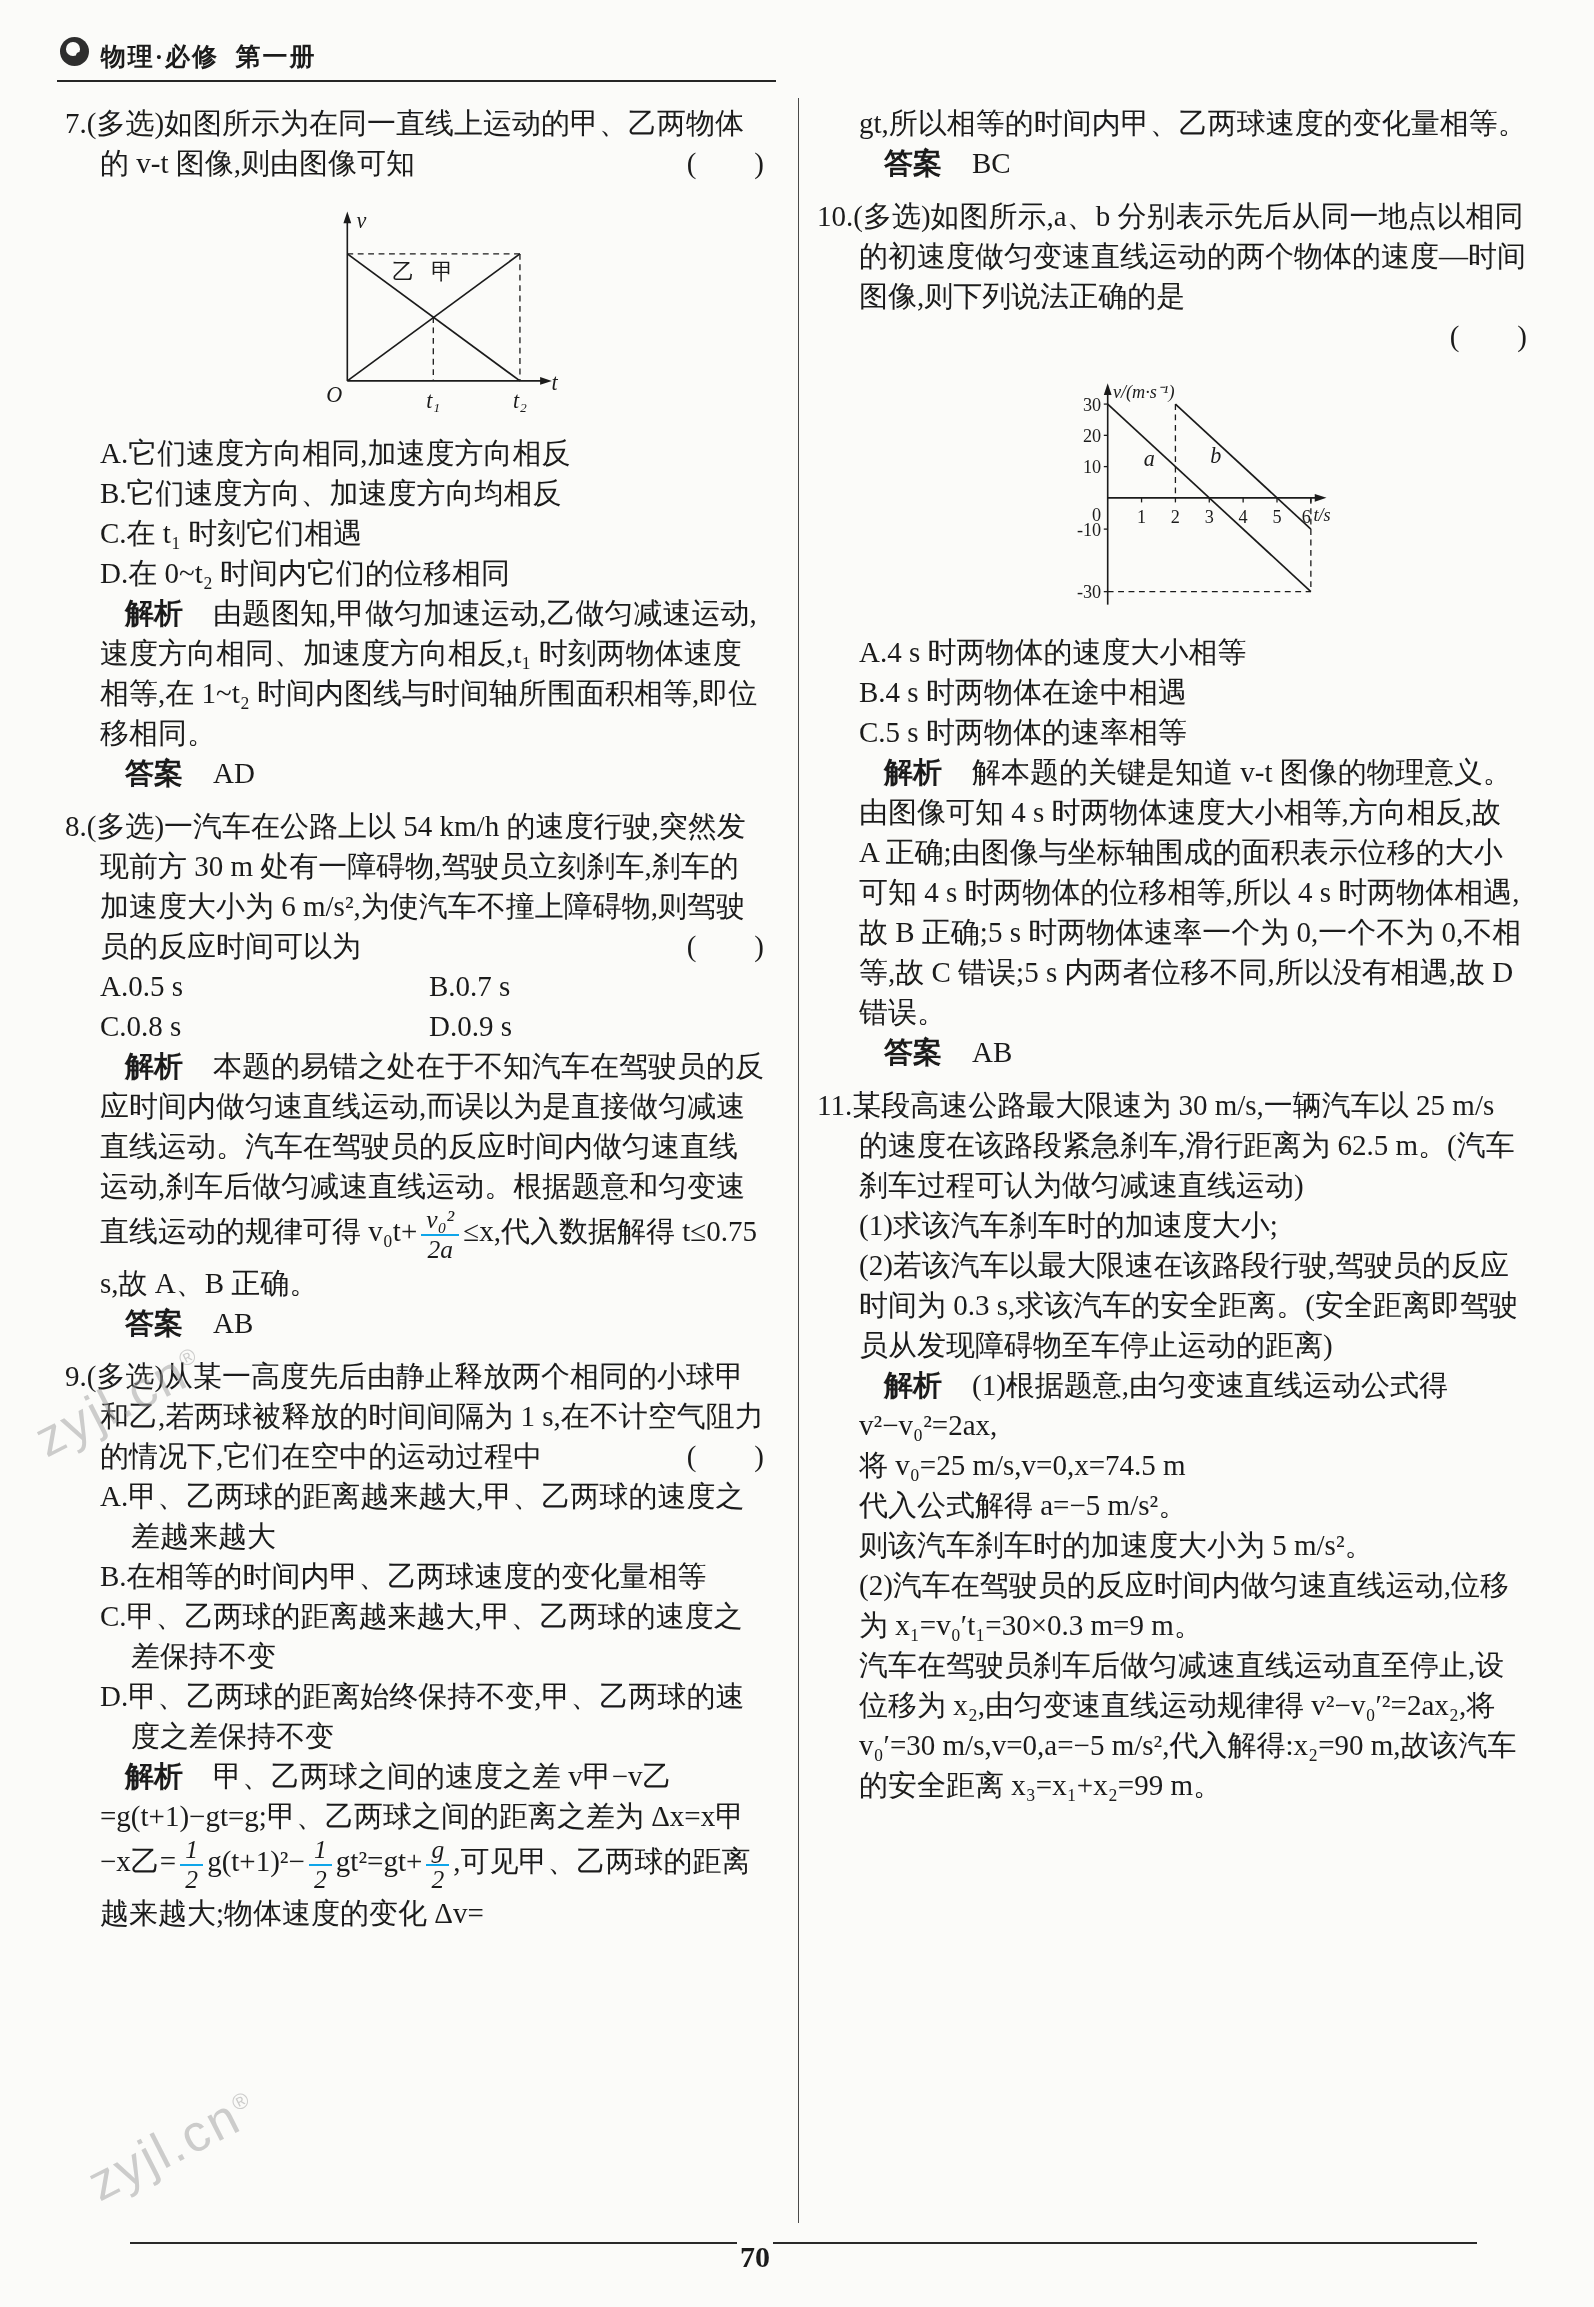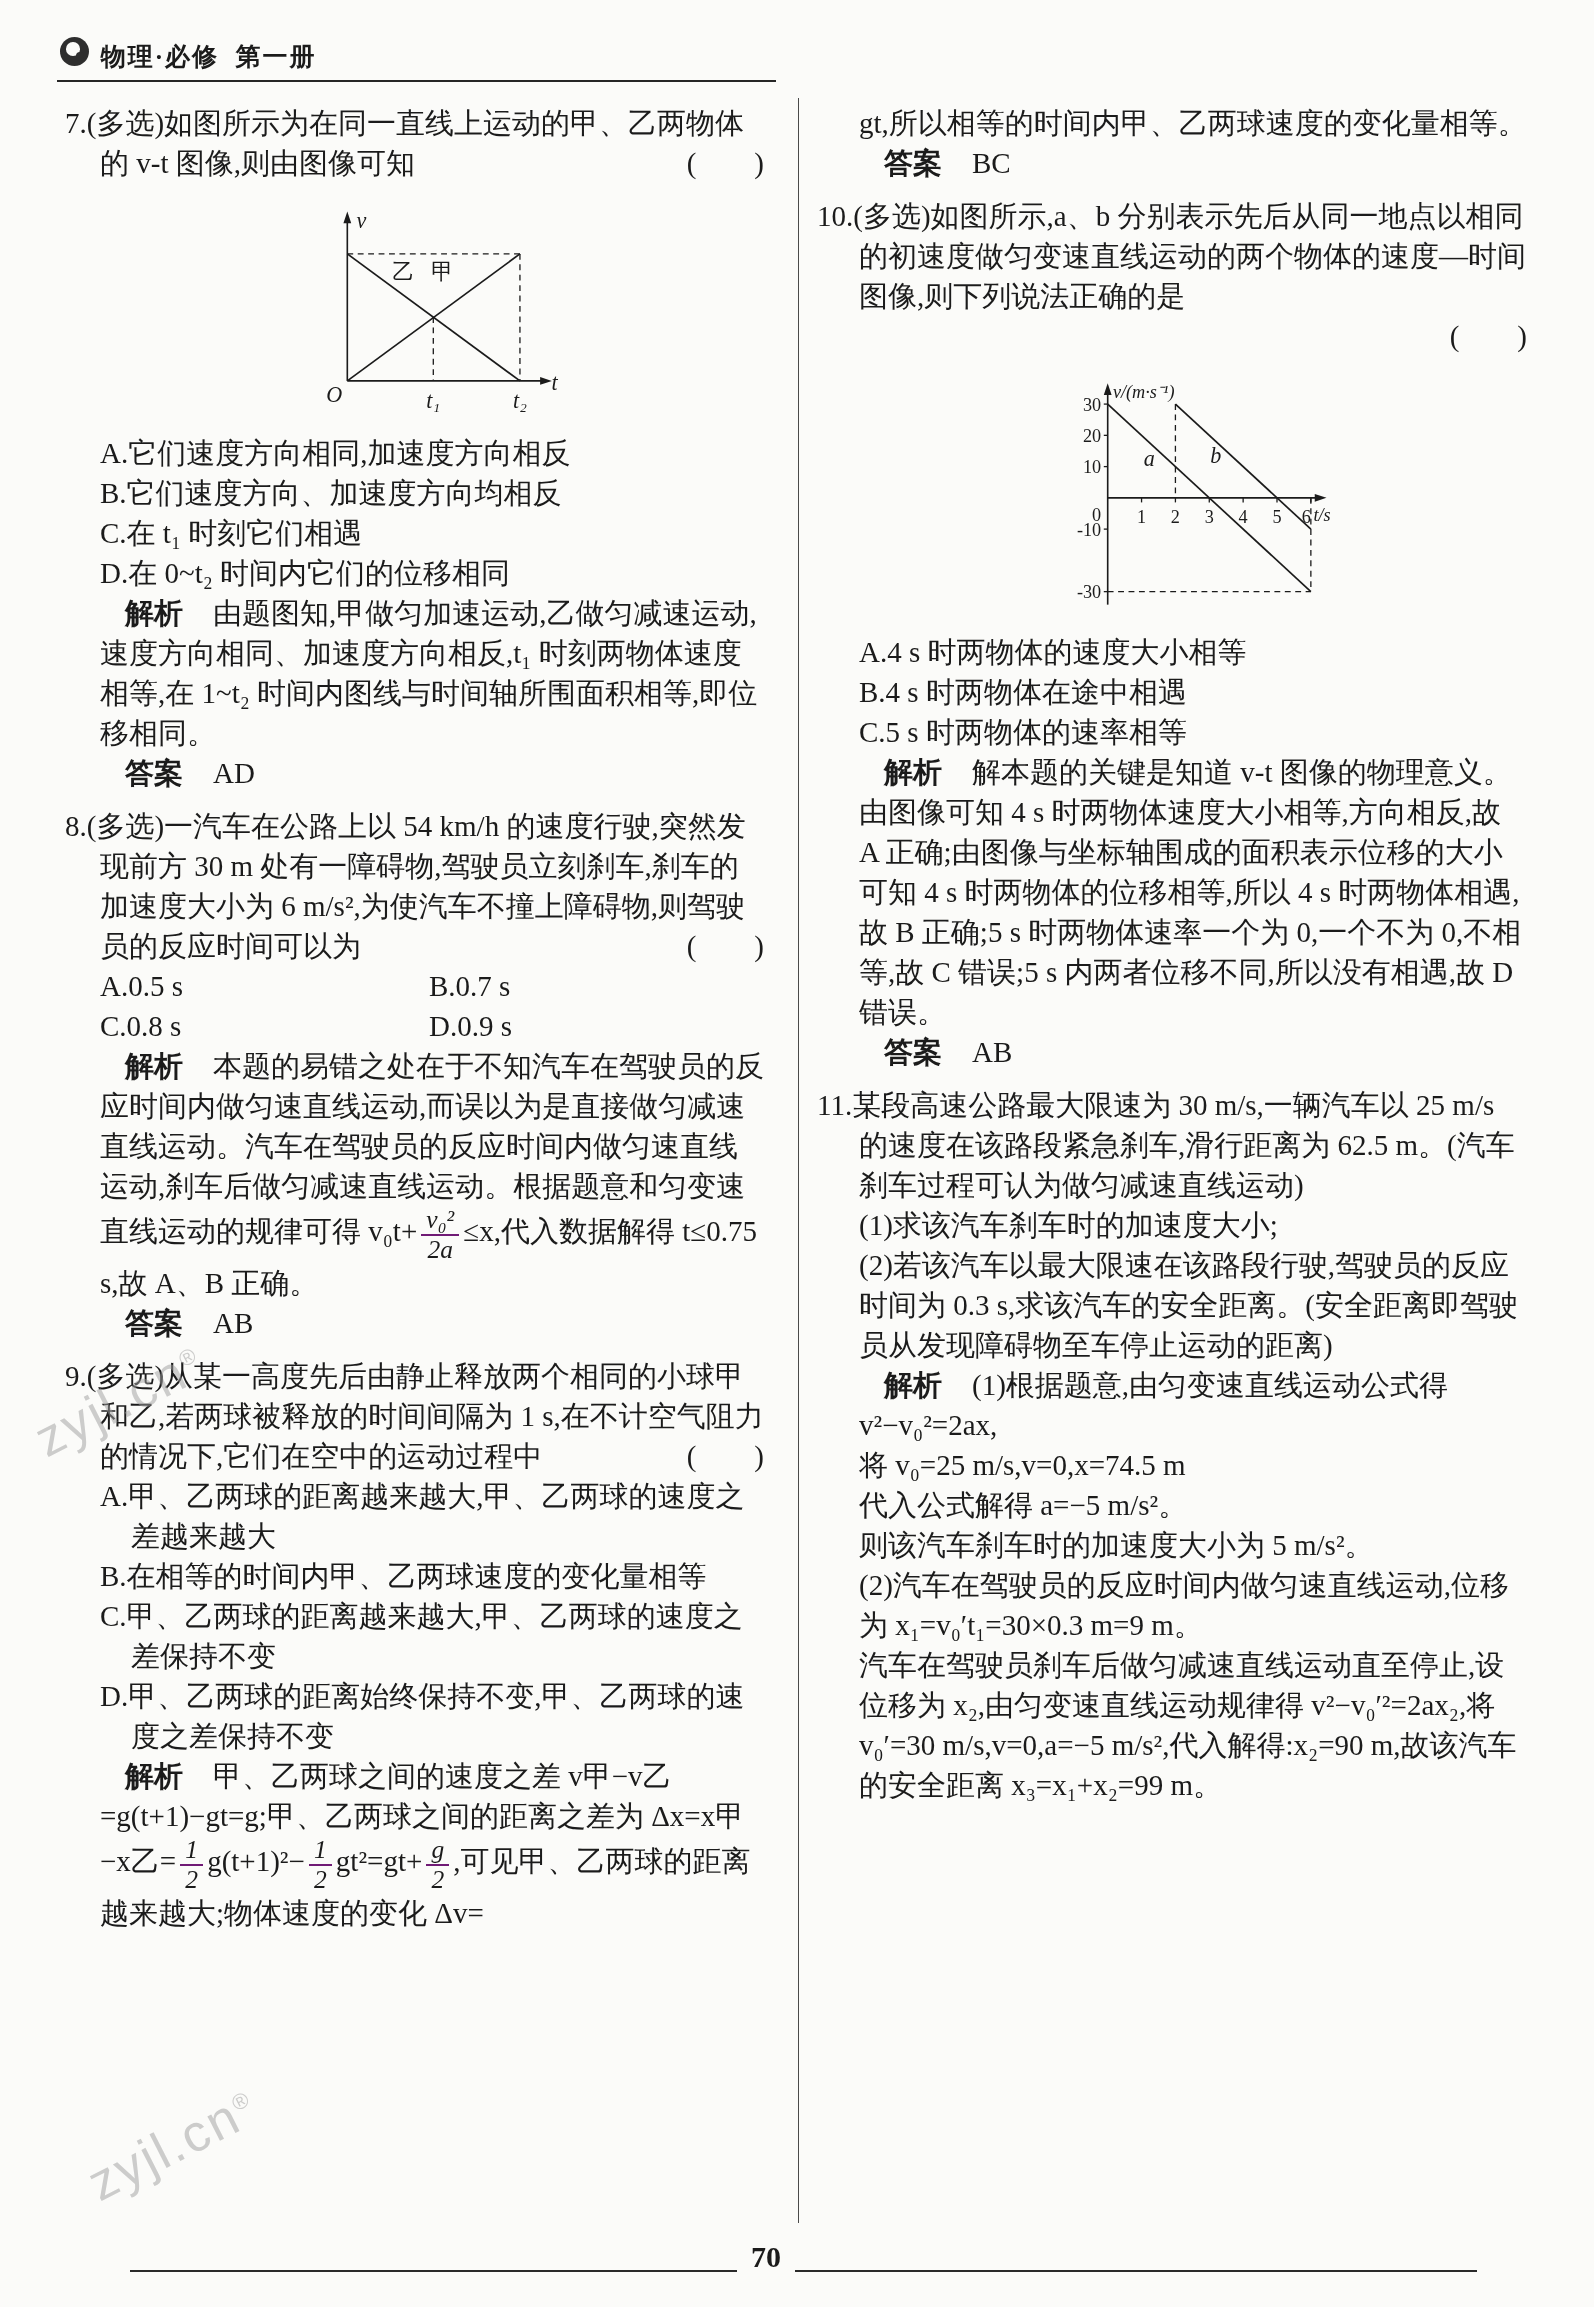--- a/index.html
+++ b/index.html
@@ -21,32 +21,32 @@
 .col-right .stem{text-indent:-42px}
 .bracket{position:absolute;right:0;bottom:0;white-space:pre}
 .bracket-line{text-align:right;white-space:pre}
 .opt{padding-left:31px;text-indent:-31px}
 .optrow{display:flex}
 .optrow .optcell{width:329px;flex:none}
 .analysis,.answer{text-indent:25px}
 .plain{text-indent:0}
 .blabel{font-weight:bold;margin-right:30px}
 .frac{display:inline-block;vertical-align:middle;text-align:center;line-height:1.08;font-style:italic;margin:0 3.9px;font-size:.88em;text-indent:0}
-.frac .fnum{display:block;padding:0 5.2px;border-bottom:2px solid #701a75}
+.frac .fnum{display:block;padding:0 5.2px;border-bottom:2px solid #0ea5e9}
 .frac .fden{display:block;padding:0 5.2px}
 .graph{display:flex;justify-content:center;margin:9px 0 13px}
 .axis{stroke:#1b1b1b;stroke-width:2.5;fill:none}
 .dataline{stroke:#1b1b1b;stroke-width:2.6;fill:none}
 .dash{stroke:#1b1b1b;stroke-width:2;stroke-dasharray:9 7;fill:none}
 .tick{stroke:#1b1b1b;stroke-width:2}
 .axfill{fill:#1b1b1b}
 .gt{font-size:28px;fill:#1b1b1b;font-family:"Liberation Serif",serif}
 .gt-big{font-size:34px;fill:#1b1b1b;font-family:"Liberation Serif",serif}
 .it{font-style:italic}
-.footer{position:absolute;left:130px;right:117px;top:2242px;display:flex;align-items:flex-end;gap:14px}
+.footer{position:absolute;left:130px;right:117px;top:2242px;display:flex;align-items:flex-start;gap:3px}
 .fline{height:2px;background:#2a2a2a;flex:1}
 .fline-l{flex:none;width:607px}
 .pagenum{font-size:30px;font-weight:bold;line-height:1}
 .wm{position:absolute;transform:rotate(-27deg);transform-origin:left center;font-family:"Liberation Sans",sans-serif;font-size:52px;color:#9f9f9f;opacity:.5;letter-spacing:2.6px;white-space:nowrap;z-index:3;pointer-events:none}
 .wm sup{font-size:22px}
 .wm1{left:37px;top:1415px}
 .wm2{left:90px;top:2159px}
 .pre{white-space:pre-wrap}
 </style>
 </head>

